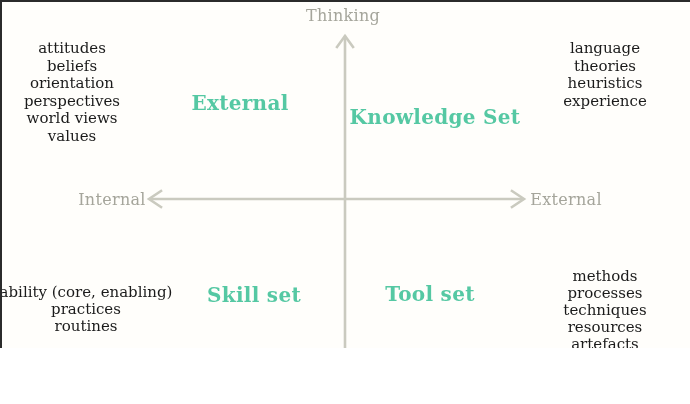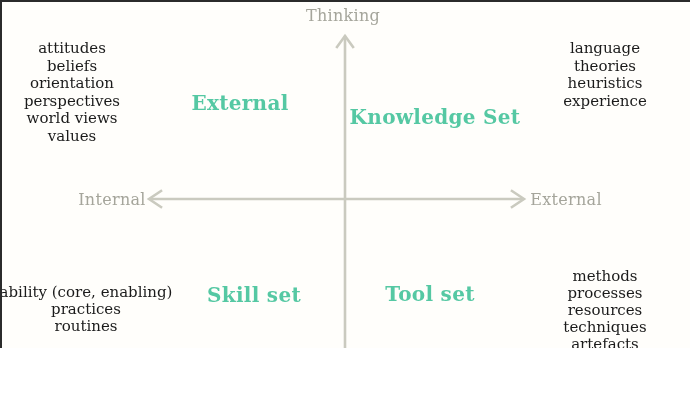--- a/index.html
+++ b/index.html
@@ -100,18 +100,18 @@
 
   <div class="word-list tight" style="left:84px; top:282px;">
     <div class="li">ability (core, enabling)</div>
     <div class="li">practices</div>
     <div class="li">routines</div>
   </div>
 
   <div class="word-list tight" style="left:603px; top:266px;">
     <div class="li">methods</div>
     <div class="li">processes</div>
+    <div class="li">techniques</div>
     <div class="li">resources</div>
-    <div class="li">techniques</div>
     <div class="li">artefacts</div>
   </div>
 
 </div>
 
 </body></html>

